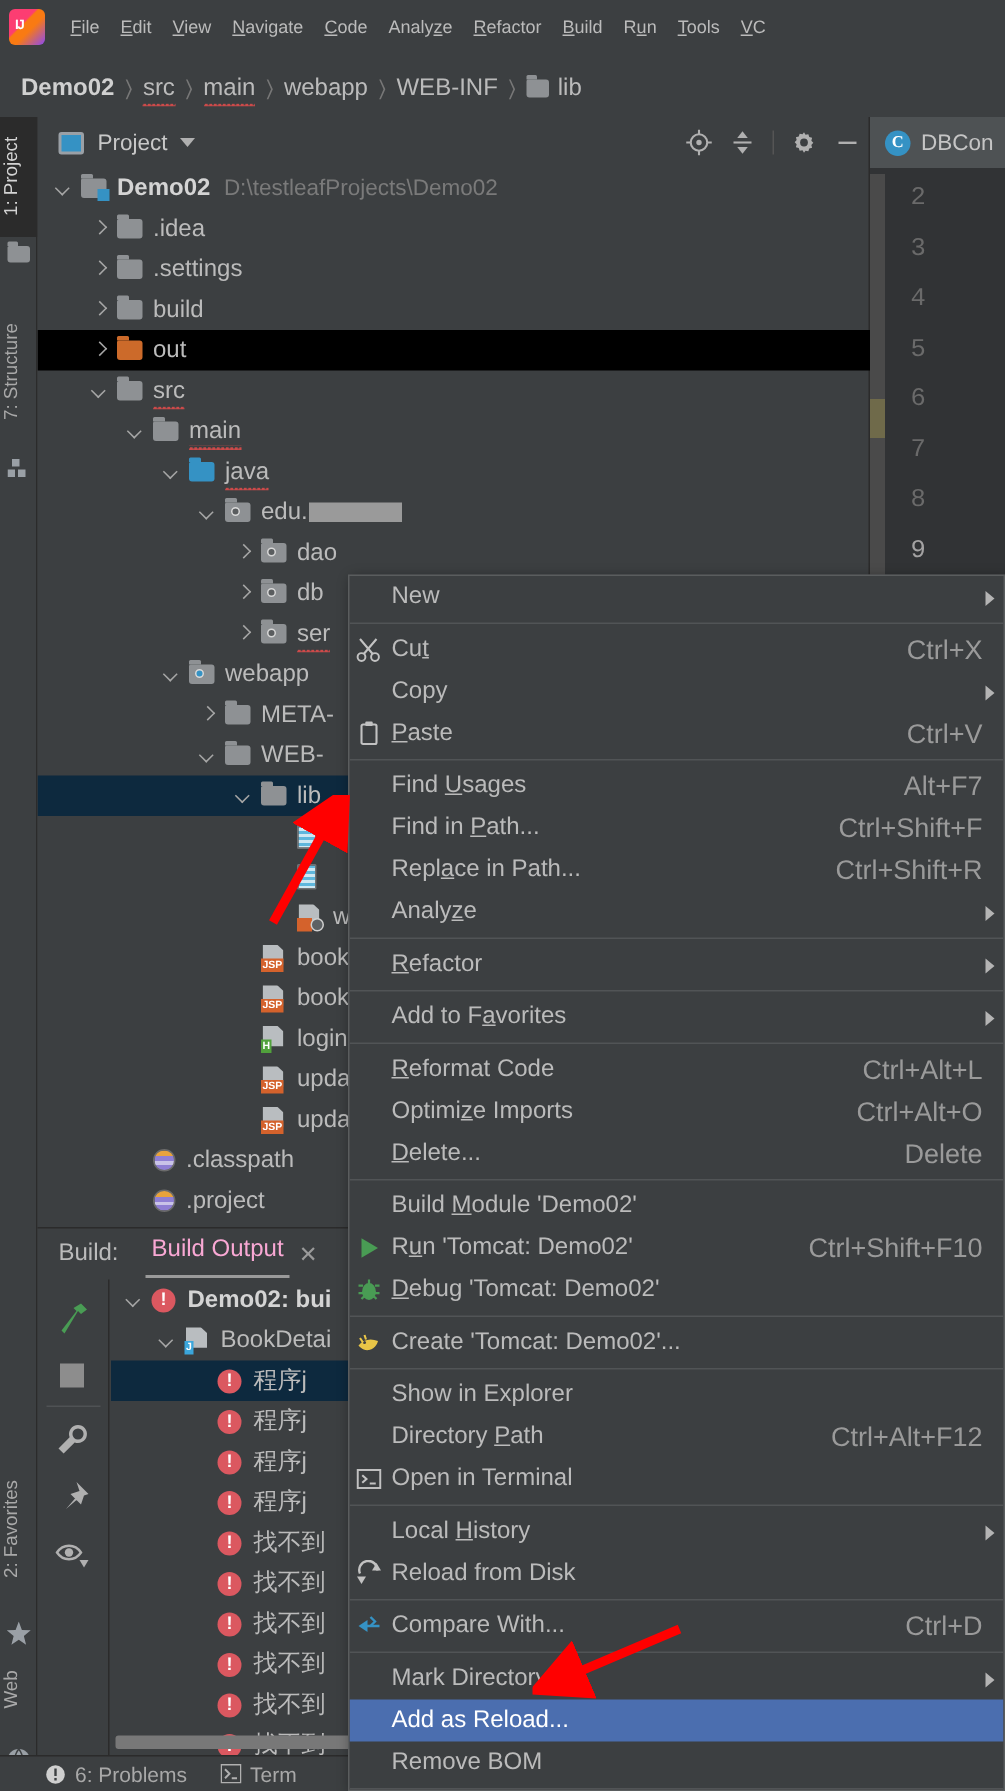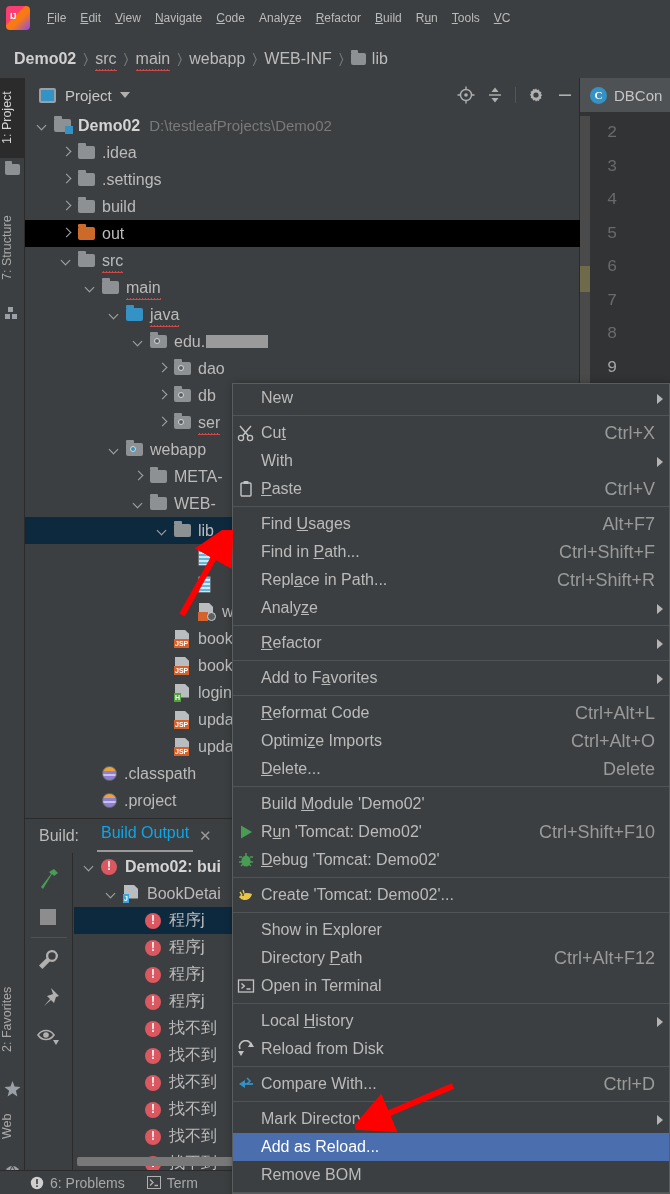--- a/index.html
+++ b/index.html
@@ -206,21 +206,21 @@
   
   .build-window {
     position: absolute; left: 25px; top: 818px; width: 555px; height: 352px;
     background: #3c3f41; border-top: 1px solid #2b2b2b;
   }
   .bw-header {
     position:absolute; top:0; left:0; height:34px; width:555px;
     display:flex; align-items:center; padding-left:14px; font-size:16px;
   }
   .bw-lbl { color:#bbbbbb; margin-right:22px; }
-  .bw-tab { color:#0ea5e9; position:relative; padding-bottom:6px; }
+  .bw-tab { color:#f9a8d4; position:relative; padding-bottom:6px; }
   .bw-tab::after {
     content:""; position:absolute; left:-4px; right:-4px; bottom:-4px; height:2px; background:#9a9a9a;
   }
   .bw-close { margin-left:10px; color:#9a9a9a; font-size:15px; cursor:pointer; }
   .bw-side {
     position:absolute; left:0; top:34px; width:48px; bottom:0;
     border-right:1px solid #2b2b2b; padding-top:6px;
   }
   .bw-btn { width:48px; height:38px; position:relative; cursor:pointer; }
   .bw-sep-h { width:36px; height:1px; background:#4f5254; margin:2px 6px; }
@@ -700,21 +700,21 @@
       <div class="mi">
         <span class="micon"><svg width="18" height="18" viewBox="0 0 18 18">
             <circle cx="4" cy="14" r="2.6" stroke="#c2c2c2" stroke-width="1.3" fill="none"></circle>
             <circle cx="13" cy="14" r="2.6" stroke="#c2c2c2" stroke-width="1.3" fill="none"></circle>
             <path d="M5.5 12L14 2M11.5 12L3 2" stroke="#c2c2c2" stroke-width="1.4"></path>
           </svg></span>
         <span class="label">Cu<span class="mn">t</span></span>
         <span class="accel">Ctrl+X</span>
       </div>
       <div class="mi">
-        <span class="label">With</span>
+        <span class="label">Copy</span>
         <span class="sub"></span>
       </div>
       <div class="mi">
         <span class="micon"><svg width="18" height="18" viewBox="0 0 18 18">
             <rect x="4" y="3" width="10" height="13" rx="1" stroke="#c2c2c2" stroke-width="1.4" fill="none"></rect>
             <rect x="6.5" y="1" width="5" height="3" rx="0.8" fill="#c2c2c2"></rect>
           </svg></span>
         <span class="label"><span class="mn">P</span>aste</span>
         <span class="accel">Ctrl+V</span>
       </div>

